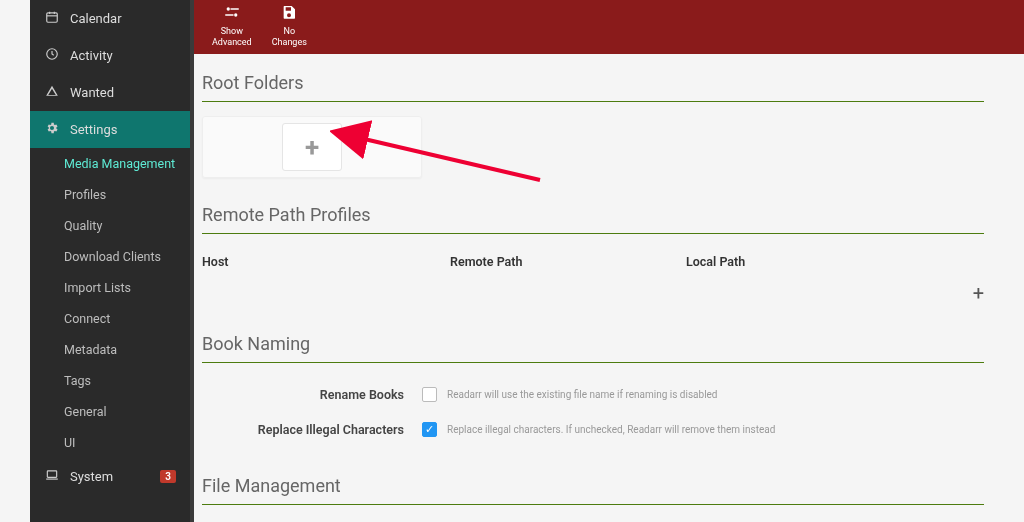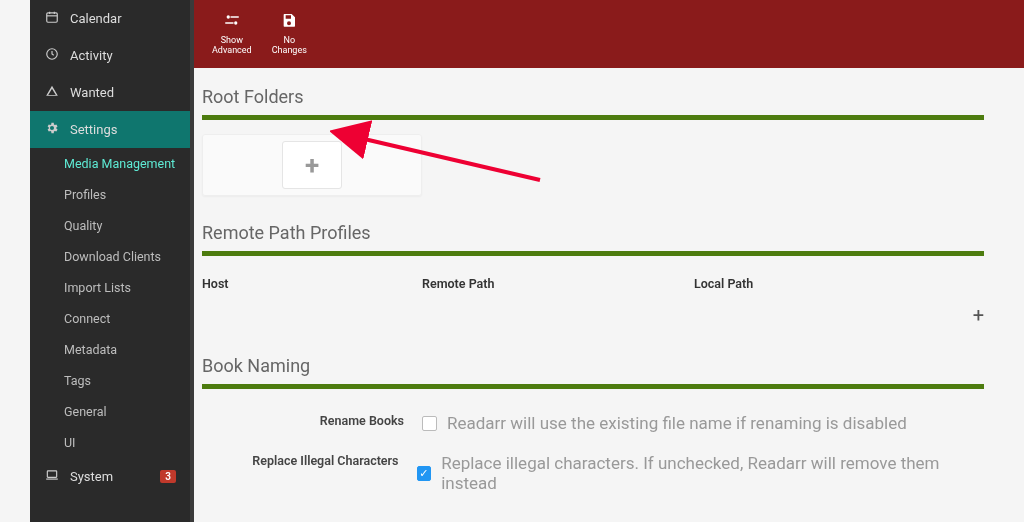--- a/index.html
+++ b/index.html
@@ -47,23 +47,23 @@
     border-radius: 2px;
     font-size: 10px;
     padding: 1px 5px;
     font-weight: 600;
   }
 
   
   .main { flex: 1; display: flex; flex-direction: column; overflow: hidden; }
   .toolbar {
     background: #8a1b1b;
-    height: 68px;
-    display: flex;
-    align-items: center;
+    height: 54px;
+    display: flex;
+    align-items: flex-start;
     padding-left: 12px;
     gap: 8px;
   }
   .tool-btn {
     color: #fff;
     text-align: center;
     font-size: 9px;
     line-height: 1.15;
     padding: 4px 6px;
     cursor: pointer;
@@ -73,21 +73,21 @@
   .content {
     flex: 1;
     overflow-y: auto;
     padding: 18px 40px 20px 8px;
     color: #555;
   }
   .section-title {
     font-size: 18px;
     color: #666;
     font-weight: 400;
-    border-bottom: 5px solid #4d7c0f;
+    border-bottom: 1px solid #4d7c0f;
     padding-bottom: 8px;
     margin-bottom: 14px;
   }
   .add-card {
     background: #fafafa;
     border: 1px solid #eee;
     border-radius: 3px;
     width: 220px;
     height: 62px;
     display: flex;
@@ -110,22 +110,22 @@
     font-size: 26px;
     font-weight: 700;
   }
   .table-head {
     display: flex;
     font-size: 12.5px;
     font-weight: 600;
     color: #333;
     padding: 6px 0;
   }
-  .col-host { width: 220px; }
-  .col-remote { width: 272px; }
+  .col-host { width: 248px; }
+  .col-remote { width: 236px; }
   .col-local { flex: 1; }
   .add-mapping {
     text-align: right;
     font-size: 20px;
     color: #555;
     padding: 6px 0 0 0;
     cursor: pointer;
   }
   .section-gap { height: 28px; }
 
@@ -149,21 +149,21 @@
     border-radius: 2px;
     display: inline-flex;
     align-items: center;
     justify-content: center;
     background: #fff;
     cursor: pointer;
     font-size: 11px;
     color: #fff;
   }
   .chk.checked { background: #2196f3; border-color: #2196f3; }
-  .hint { color: #999; font-size: 17px; }
+  .hint { color: #999; font-size: 10px; }
 
   
   .arrow-svg {
     position: absolute;
     left: 330px;
     top: 90px;
     pointer-events: none;
   }
 
   

